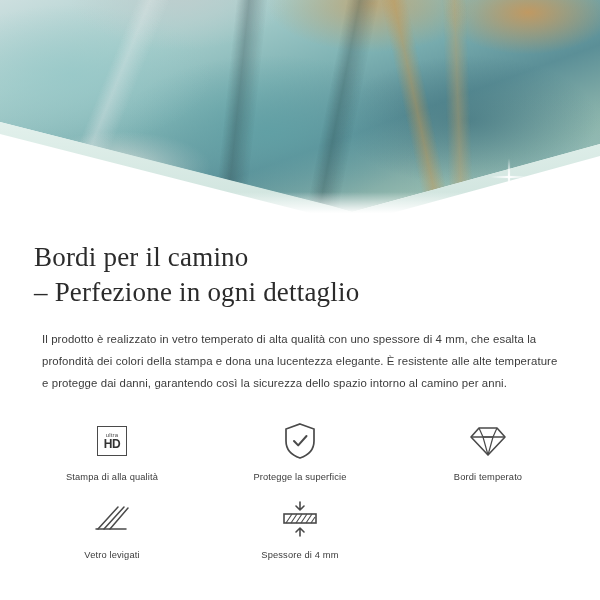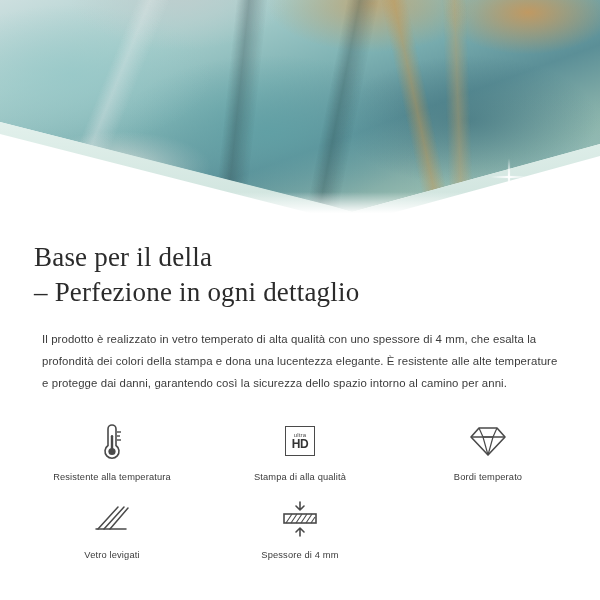--- a/index.html
+++ b/index.html
@@ -142,54 +142,50 @@
   <div class="hero">
     <div class="hero-art"></div>
     <div class="hero-veins"></div>
     <div class="hero-edge"></div>
     <div class="sparkle s1"></div>
     <div class="sparkle s2"></div>
     <div class="hero-bottom-fade"></div>
   </div>
 
   <h1 class="headline">
-    <span class="l1">Base per il della</span>
+    <span class="l1">Bordi per il camino</span>
     <span class="l2">– Perfezione in ogni dettaglio</span>
   </h1>
 
   <div class="body-copy">
     <p>Il prodotto è realizzato in vetro temperato di alta qualità con uno spessore di 4 mm, che esalta la profondità dei colori della stampa e dona una lucentezza elegante. È resistente alle alte temperature e protegge dai danni, garantendo così la sicurezza dello spazio intorno al camino per anni.</p>
   </div>
 
   <div class="features">
 
-    <div class="feature">
-      <div class="feature-icon">
-        <svg width="26" height="40" viewBox="0 0 26 40">
-          <path d="M13 4 a4 4 0 0 1 4 4 v16.5 a7 7 0 1 1 -8 0 V8 a4 4 0 0 1 4 -4 z" fill="none" stroke="#4a4a4a" stroke-width="1.6"></path>
-          <circle cx="13" cy="30.5" r="3.6" fill="#4a4a4a"></circle>
-          <rect x="11.8" y="14" width="2.4" height="14" rx="1.2" fill="#4a4a4a"></rect>
-          <line x1="18" y1="11" x2="22" y2="11" stroke="#4a4a4a" stroke-width="1.4"></line>
-          <line x1="18" y1="15" x2="21" y2="15" stroke="#4a4a4a" stroke-width="1.4"></line>
-          <line x1="18" y1="19" x2="22" y2="19" stroke="#4a4a4a" stroke-width="1.4"></line>
-        </svg>
-      </div>
-      <div class="feature-label">Resistente alla temperatura</div>
-    </div>
 
     <div class="feature">
       <div class="feature-icon">
         <div class="ultrahd-box">
           <span class="u1">ultra</span>
           <span class="u2">HD</span>
         </div>
       </div>
       <div class="feature-label">Stampa di alla qualità</div>
     </div>
 
+    <div class="feature">
+      <div class="feature-icon">
+        <svg width="34" height="40" viewBox="0 0 34 40">
+          <path d="M17 3 L31 8 V20 C31 29 24.5 34.5 17 37 C9.5 34.5 3 29 3 20 V8 Z" fill="none" stroke="#4a4a4a" stroke-width="1.7"></path>
+          <path d="M11 20 l4.2 4.4 L23.5 15" fill="none" stroke="#4a4a4a" stroke-width="2" stroke-linecap="round" stroke-linejoin="round"></path>
+        </svg>
+      </div>
+      <div class="feature-label">Protegge la superficie</div>
+    </div>
 
     <div class="feature">
       <div class="feature-icon">
         <svg width="38" height="34" viewBox="0 0 38 34">
           <path d="M10 4 H28 L36 13 L19 31 L2 13 Z" fill="none" stroke="#4a4a4a" stroke-width="1.6" stroke-linejoin="round"></path>
           <path d="M2 13 H36" stroke="#4a4a4a" stroke-width="1.3"></path>
           <path d="M10 4 L14 13 L19 31" fill="none" stroke="#4a4a4a" stroke-width="1.2"></path>
           <path d="M28 4 L24 13 L19 31" fill="none" stroke="#4a4a4a" stroke-width="1.2"></path>
           <path d="M14 13 H24" stroke="#4a4a4a" stroke-width="1.2"></path>
         </svg>

